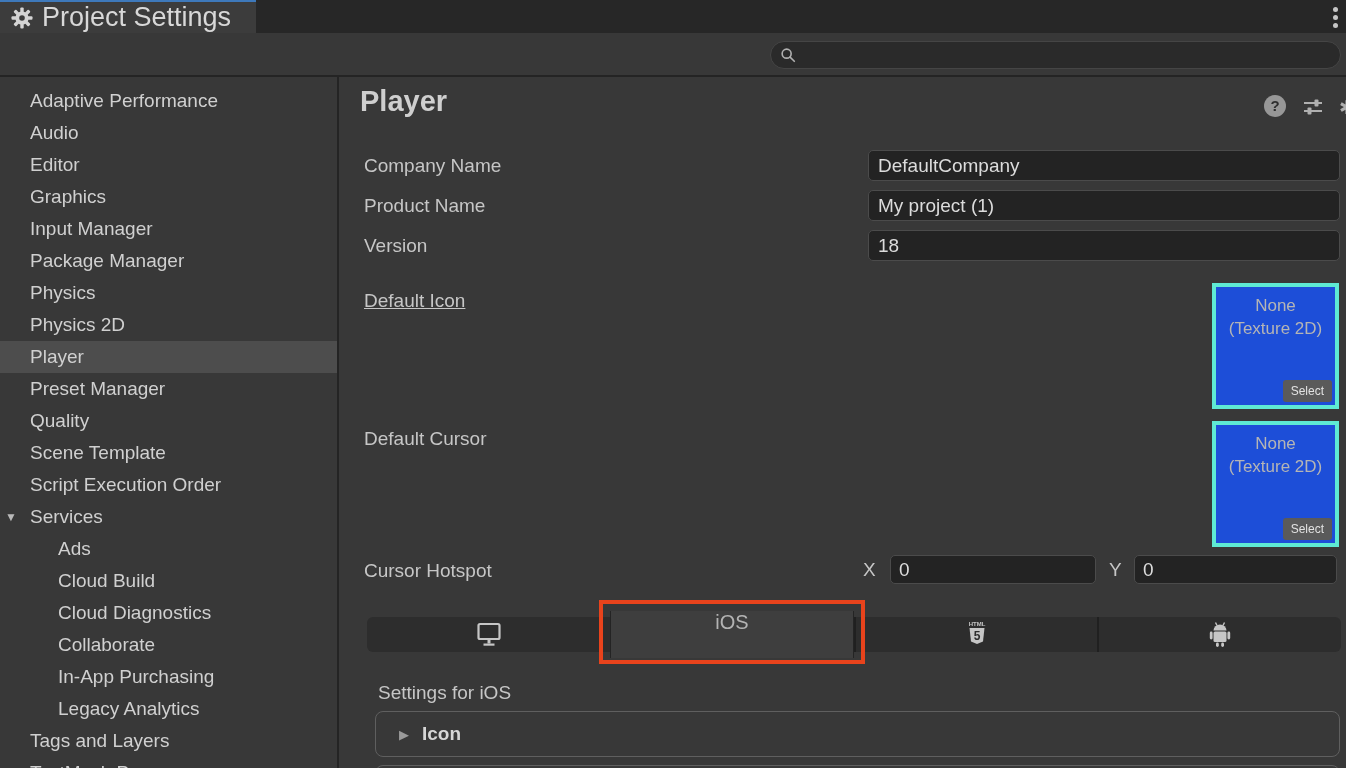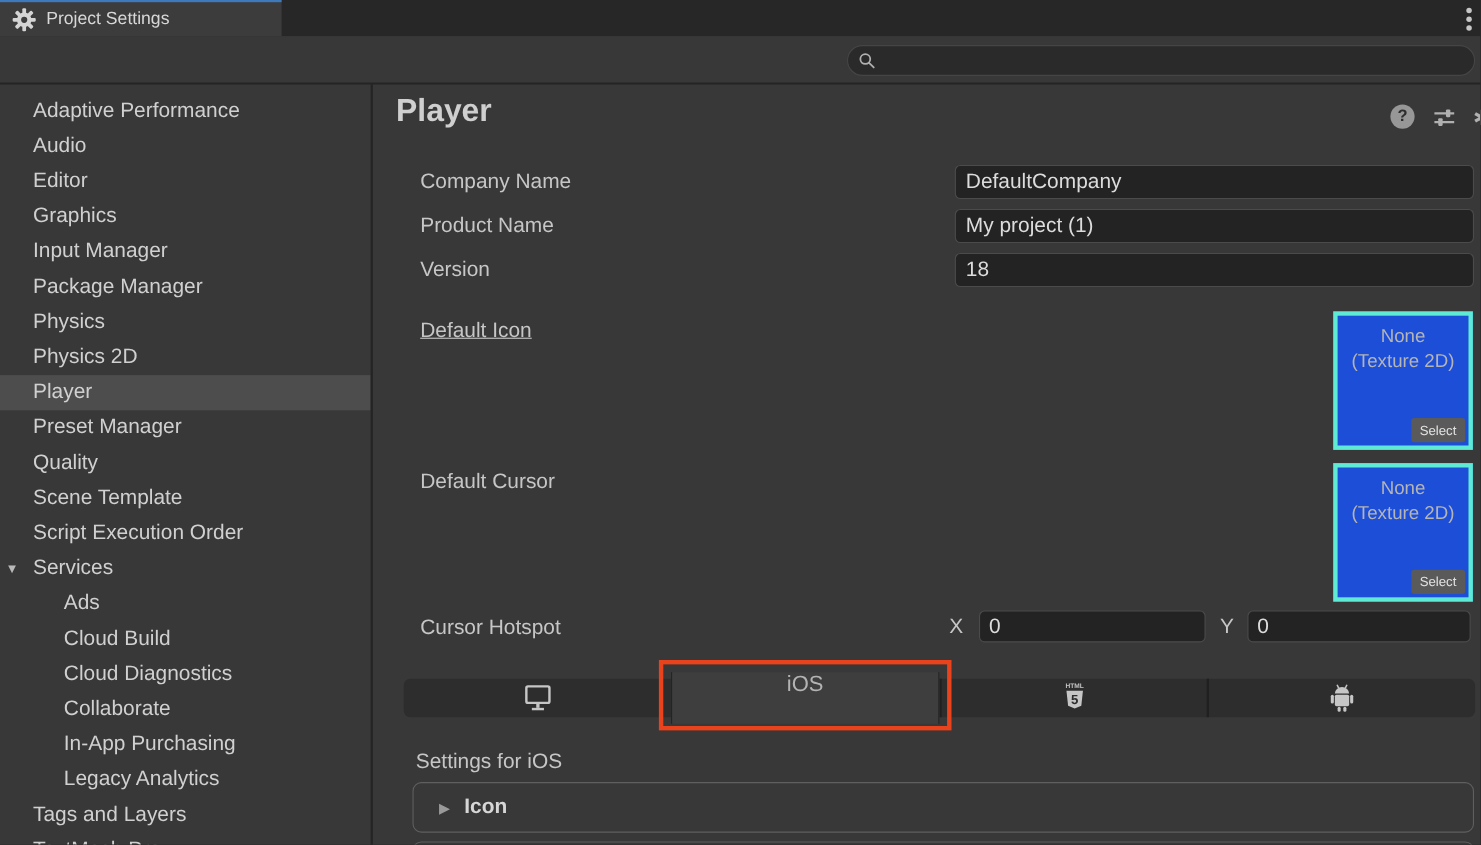--- a/index.html
+++ b/index.html
@@ -4,21 +4,21 @@
 <style>
   * { margin:0; padding:0; box-sizing:border-box; }
   html,body { width:1346px; height:768px; background:#222; }
   body { font-family:"Liberation Sans", sans-serif; }
   .root { position:relative; width:1346px; height:768px; background:#383838; overflow:hidden; }
 
   
   .titlebar { position:absolute; left:0; top:0; width:1346px; height:33px; background:#272727; }
   .title-tab { position:absolute; left:0; top:0; width:256px; height:33px; background:#3c3c3c;
                border-top:2px solid #3e79bb; display:flex; align-items:center; padding-left:10px; }
-  .tab-title { color:#d8d8d8; font-size:16px; margin-left:8px; white-space:nowrap; }
+  .tab-title { color:#d8d8d8; font-size:27px; margin-left:8px; white-space:nowrap; }
   .kebab { position:absolute; right:4px; top:5px; width:14px; height:24px; display:flex; flex-direction:column;
            align-items:center; justify-content:center; gap:3px; cursor:pointer; }
   .kebab i { width:5px; height:5px; border-radius:50%; background:#c6c6c6; }
 
   
   .toolbar { position:absolute; left:0; top:33px; width:1346px; height:42px; background:#383838; }
   .searchbox { position:absolute; left:770px; top:8px; width:571px; height:28px; background:#2a2a2a;
                border:1px solid #454545; border-radius:14px; display:flex; align-items:center; padding:0 8px; }
   .search-input { flex:1; background:transparent; border:none; outline:none; color:#d8d8d8; font-size:17px;
                   font-family:"Liberation Sans", sans-serif; margin-left:5px; }
@@ -34,21 +34,21 @@
   .tri { position:absolute; left:5px; top:0; font-size:12px; color:#b9b9b9; }
   .vsep { position:absolute; left:337px; top:77px; width:2px; height:691px; background:#242424; }
 
   
   .main { position:absolute; left:339px; top:77px; width:1007px; height:691px; background:#383838; }
   .heading { position:absolute; left:21px; top:8px; font-size:29px; font-weight:700; color:#cfcfcf; }
   .help { position:absolute; left:925px; top:18px; width:22px; height:22px; border-radius:50%;
           background:#979797; color:#2e2e2e; font-weight:700; font-size:15px; text-align:center;
           line-height:22px; cursor:pointer; }
   .icon-btn { position:absolute; cursor:pointer; }
-  .row-label { position:absolute; left:43px; height:31px; line-height:31px; font-size:19px; color:#c6c6c6; }
+  .row-label { position:absolute; left:25px; height:31px; line-height:31px; font-size:19px; color:#c6c6c6; }
   .text-field { position:absolute; left:529px; width:472px; height:31px; background:#232323;
                 border:1px solid #4b4b4b; border-radius:5px; color:#dcdcdc; font-size:19px;
                 padding:0 9px; font-family:"Liberation Sans", sans-serif; outline:none; }
   .tex-slot { position:absolute; left:873px; width:127px; height:126px; background:#1d4ed8;
               border:4px solid #5eead4; text-align:center; }
   .slot-line { font-size:17px; color:#b5b5b5; line-height:23px; }
   .slot-line.first { padding-top:7px; }
   .select-btn { position:absolute; right:3px; bottom:3px; height:22px; line-height:22px; padding:0 8px;
                 background:#5a5a5a; border-radius:3px; color:#e2e2e2; font-size:12px; cursor:pointer; }
   .axis-label { position:absolute; height:29px; line-height:29px; font-size:19px; color:#c6c6c6; }

